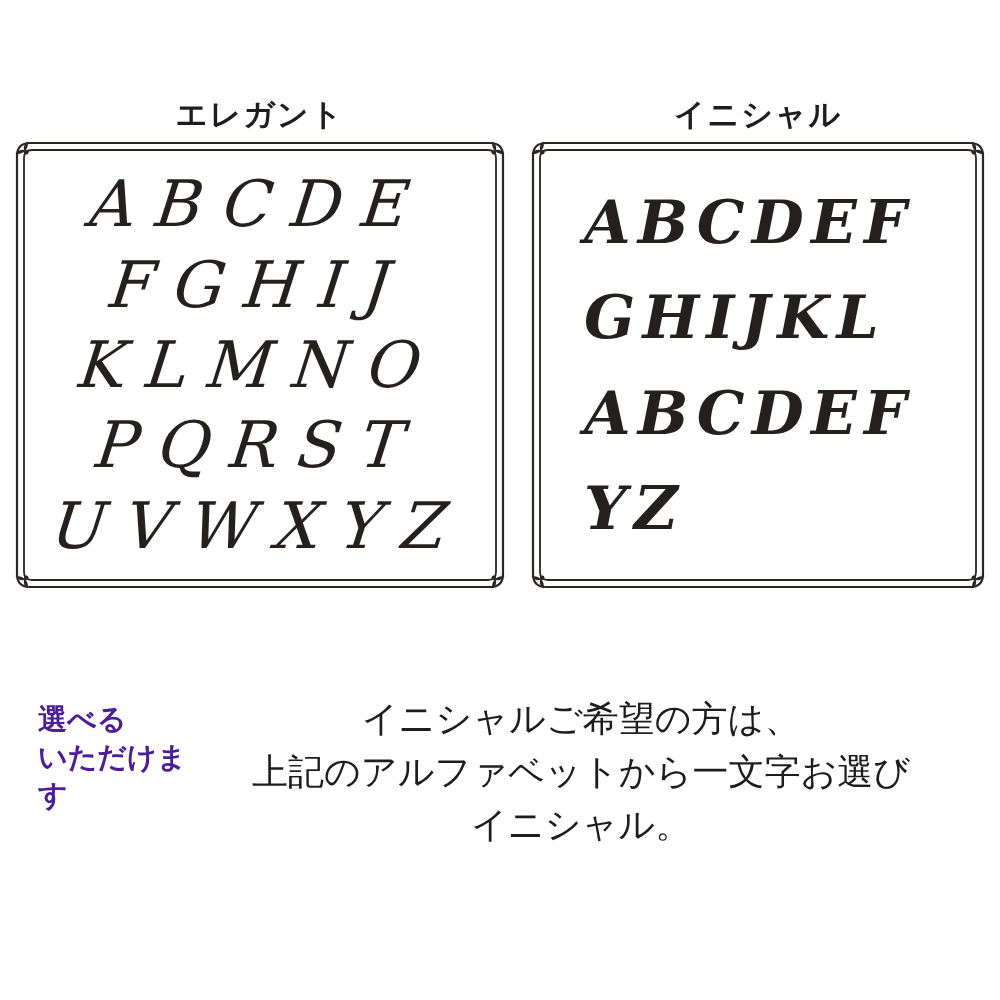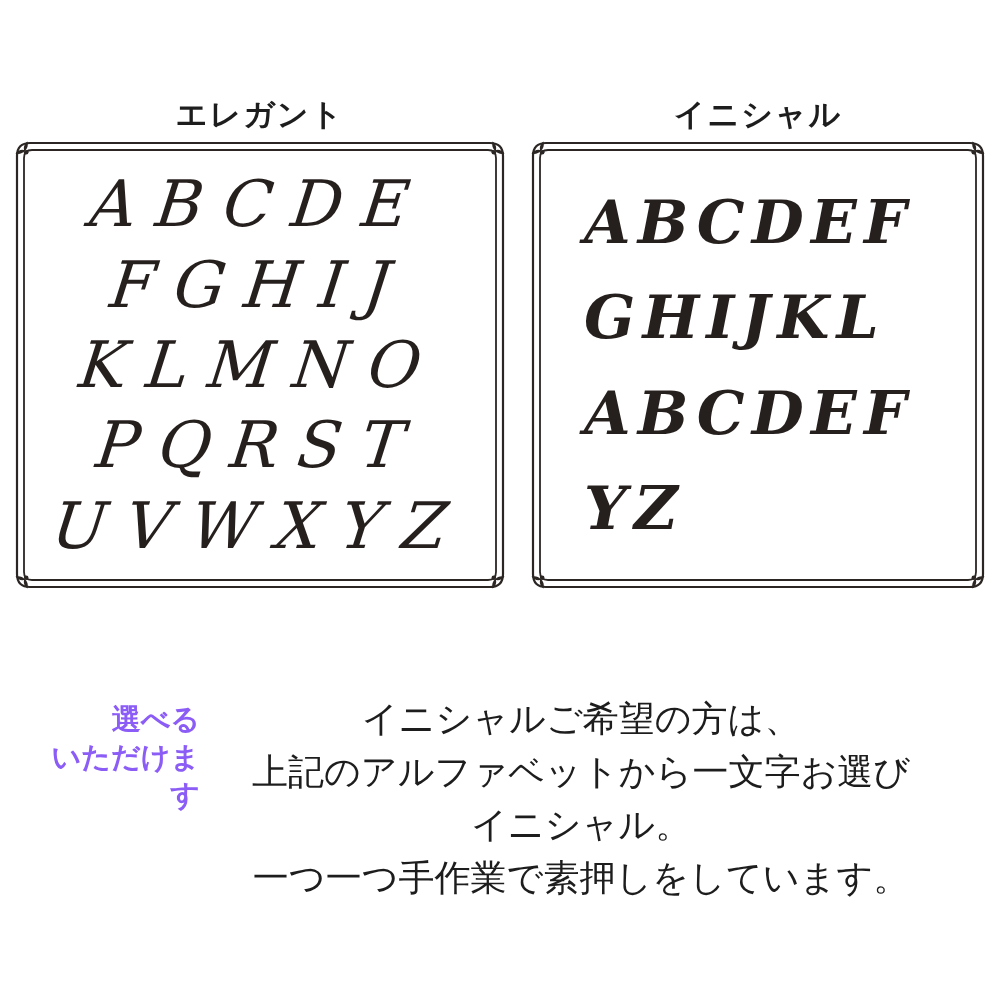--- a/index.html
+++ b/index.html
@@ -76,25 +76,25 @@
     font-size: 60px;
     letter-spacing: 0.12em;
   }
 
   
   .note-label {
     position: absolute;
     left: 38px;
     top: 700px;
     width: 162px;
-    text-align: right;
+    text-align: left;
     font-size: 29px;
     font-weight: bold;
     line-height: 38px;
-    color: #8b5cf6;
+    color: #4c1d95;
   }
   .note-body {
     position: absolute;
     left: 252px;
     top: 692px;
     font-size: 36px;
     line-height: 53px;
     color: #1d1d1d;
     text-align: center;
   }
@@ -183,16 +183,15 @@
   </div>
 
   <div class="note-label">
     <div>選べる</div>
     <div>いただけます</div>
   </div>
   <div class="note-body">
     <div>イニシャルご希望の方は、</div>
     <div>上記のアルファベットから一文字お選び</div>
     <div>イニシャル。</div>
-    <div>一つ一つ手作業で素押しをしています。</div>
   </div>
 
 </div>
 
 </body></html>

